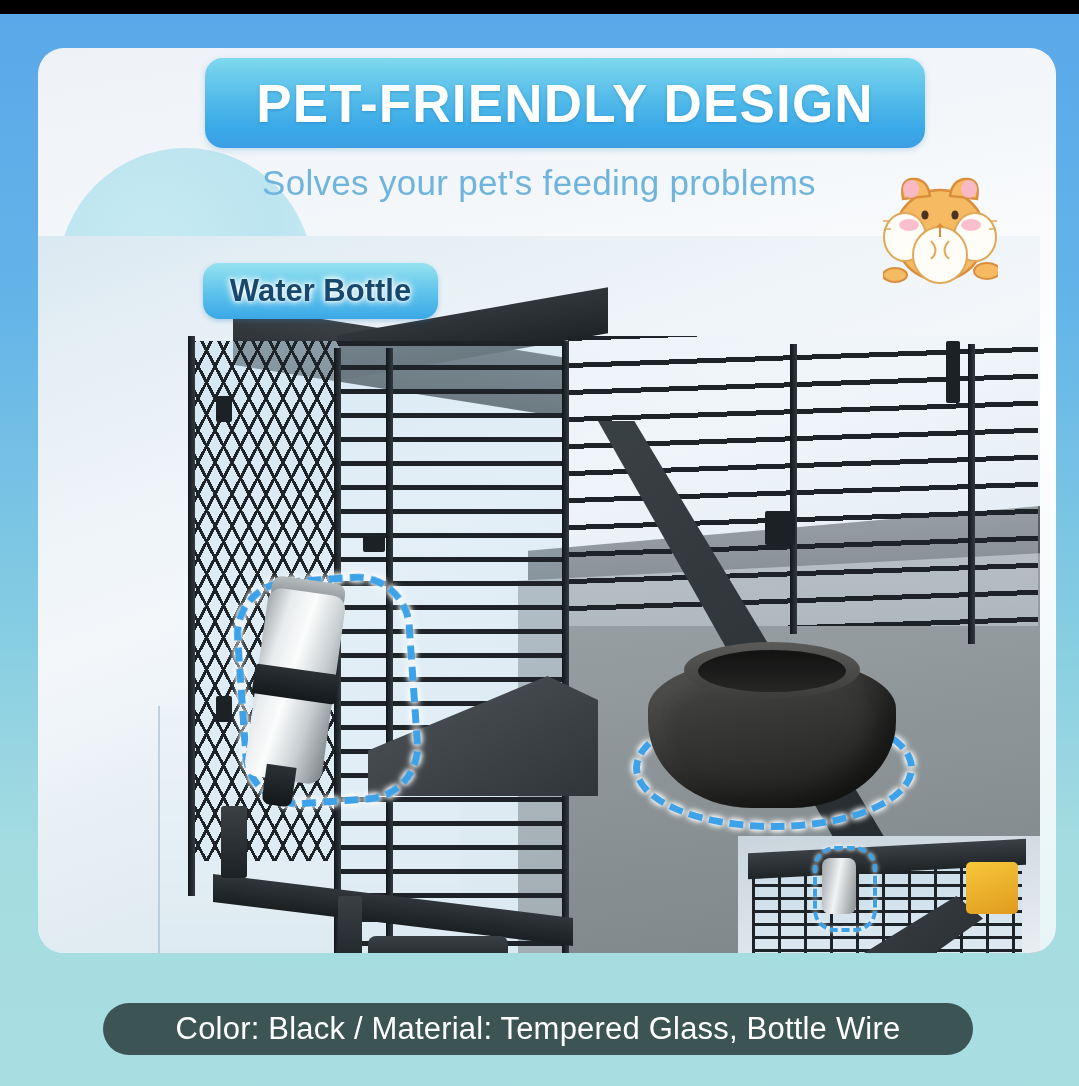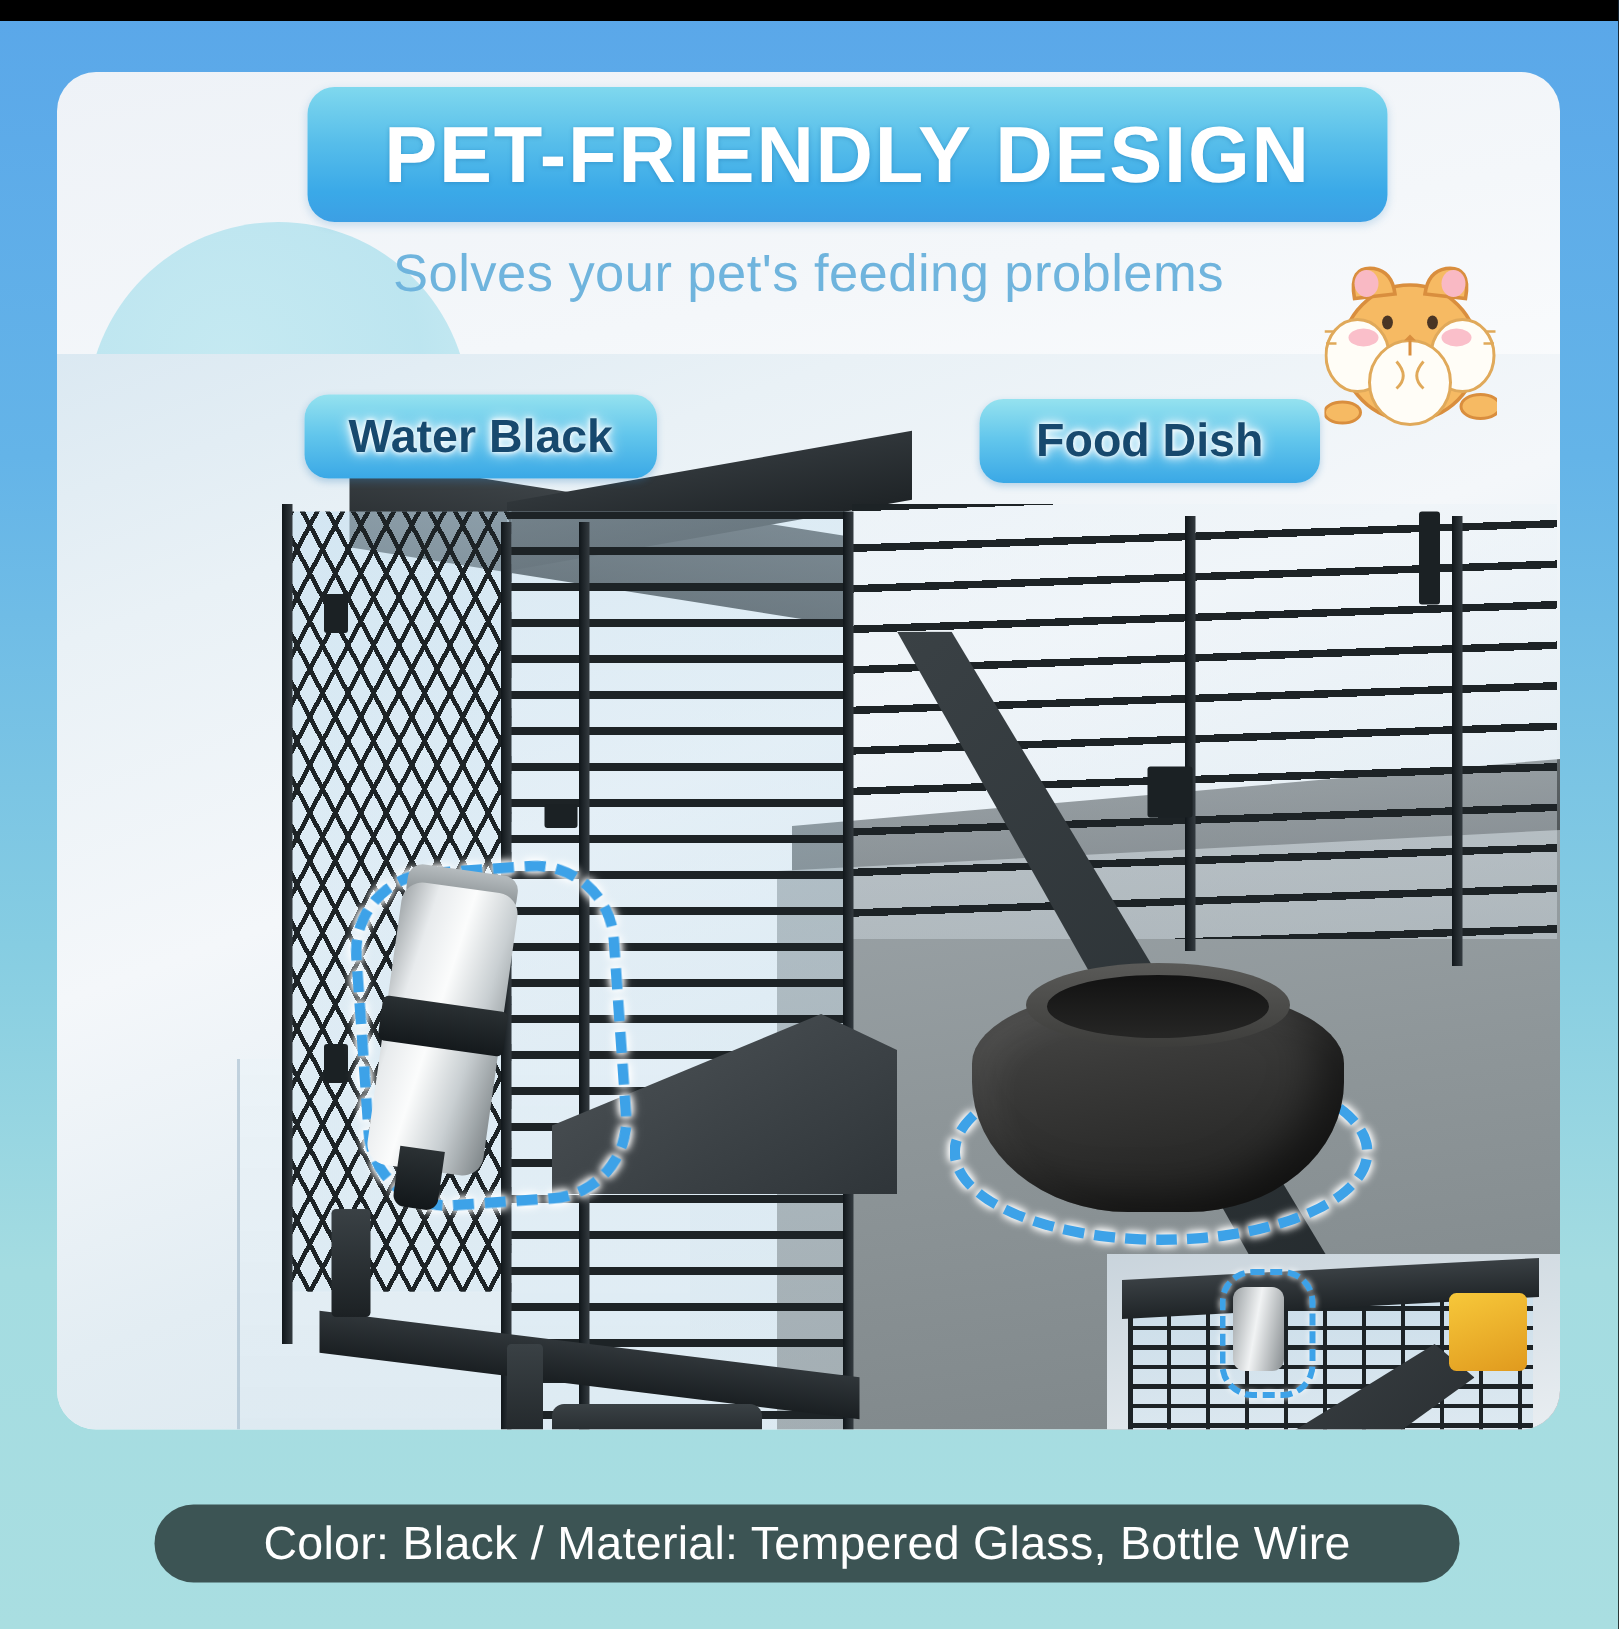--- a/index.html
+++ b/index.html
@@ -17,20 +17,21 @@
   #top-black-strip{
     position:absolute;left:0;top:0;width:1079px;height:14px;background:#000;z-index:40;
   }
 
   
   #card{
     position:absolute;left:38px;top:48px;width:1002px;height:905px;
     border-radius:26px;
     background:linear-gradient(170deg,#eef2f7 0%,#f4f7fa 22%,#ffffff 48%,#f2f8fa 76%,#e8f4f6 100%);
     overflow:hidden;
+    padding-left:16px;
   }
   #card-blob{
     position:absolute;left:20px;top:100px;width:255px;height:255px;border-radius:50%;
     background:radial-gradient(circle at 38% 36%,#bde7f0 0%,#b3e2ee 55%,#c9ecf3 100%);
     opacity:.85;
   }
 
   
   #title-banner{
     position:absolute;left:167px;top:10px;width:720px;height:90px;
@@ -316,24 +317,21 @@
       <div class="hl" id="hl-inset"></div>
     </div>
 
     <div id="title-banner">
       <div id="title-text">PET-FRIENDLY DESIGN</div>
     </div>
 
     <div id="subtitle">Solves your pet's feeding problems</div>
 
     <div class="pill" id="pill-water">
-      <span>Water Black</span>
-    </div>
-    <div class="pill" id="pill-food">
-      <span>Food Dish</span>
+      <span>Water Bottle</span>
     </div>
 
     <svg id="hamster" viewBox="0 0 115 125">
       <ellipse cx="57" cy="72" rx="45" ry="45" fill="#f6ba63" stroke="#d98e3e" stroke-width="2.4"></ellipse>
       <path d="M20 36 q-4 -22 13 -20 q12 2 14 17 z" fill="#f6ba63" stroke="#d98e3e" stroke-width="2.4"></path>
       <path d="M94 36 q4 -22 -13 -20 q-12 2 -14 17 z" fill="#f6ba63" stroke="#d98e3e" stroke-width="2.4"></path>
       <ellipse cx="28" cy="26" rx="8" ry="9" fill="#f9b9c4"></ellipse>
       <ellipse cx="86" cy="26" rx="8" ry="9" fill="#f9b9c4"></ellipse>
       <ellipse cx="22" cy="74" rx="21" ry="24" fill="#fffdf7" stroke="#e0a95a" stroke-width="2"></ellipse>
       <ellipse cx="92" cy="74" rx="21" ry="24" fill="#fffdf7" stroke="#e0a95a" stroke-width="2"></ellipse>

